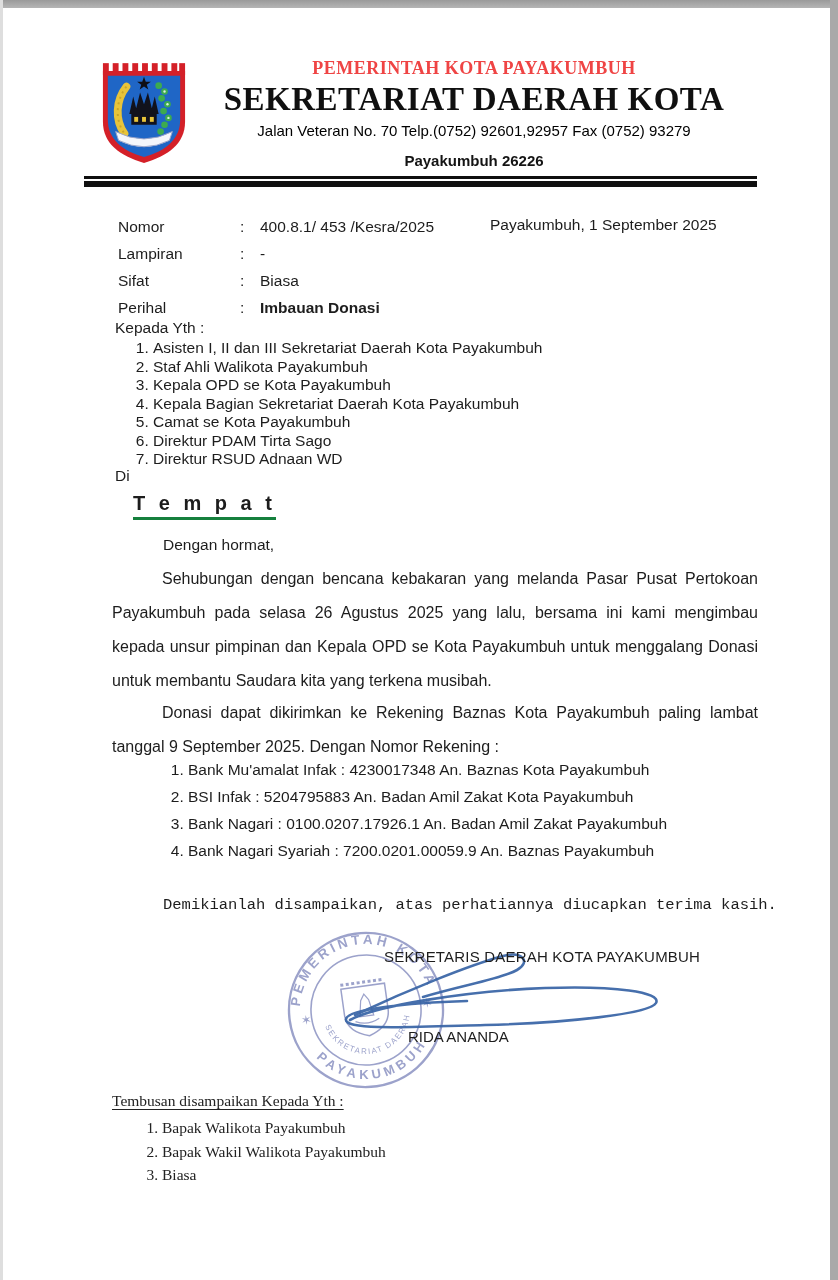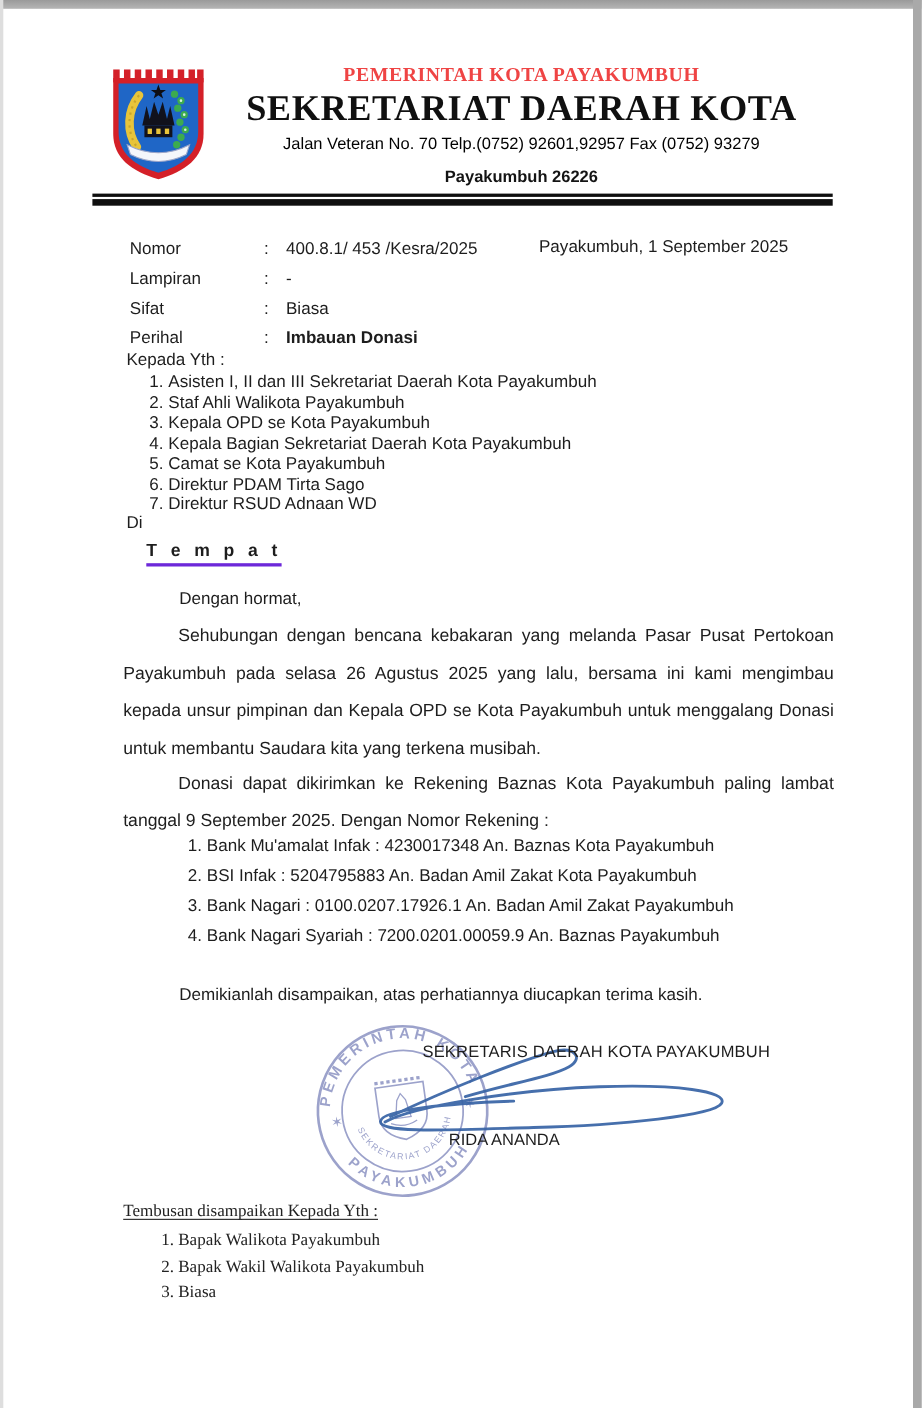--- a/index.html
+++ b/index.html
@@ -32,35 +32,35 @@
   .meta-colon { width:20px; }
   .meta-value.bold { font-weight:bold; }
   .place-date { position:absolute; top:216px; left:490px; font-size:15.5px; }
 
   
   .recipients { position:absolute; top:319px; left:115px; width:580px; font-size:15.5px; }
   .recipients ol { margin:2px 0 0 0; padding-left:38px; }
   .recipients li { line-height:18.5px; }
 
   .di { position:absolute; top:467px; left:115px; font-size:15.5px; }
-  .tempat { position:absolute; top:492px; left:133px; font-size:16px; font-weight:bold;
-            letter-spacing:4px; border-bottom:3px solid #6d28d9; padding-bottom:2px; }
+  .tempat { position:absolute; top:492px; left:133px; font-size:20px; font-weight:bold;
+            letter-spacing:4px; border-bottom:3px solid #15803d; padding-bottom:2px; }
 
   .salutation { position:absolute; top:536px; left:163px; font-size:15.5px; }
 
   .para { position:absolute; left:112px; width:646px; font-size:16px; line-height:34px;
           text-align:justify; text-indent:50px; }
   .para1 { top:562px; }
   .para2 { top:696px; }
 
   .accounts { position:absolute; top:760px; left:112px; width:620px; font-size:15.5px; }
   .accounts ol { margin:0; padding-left:76px; }
   .accounts li { line-height:19px; margin-bottom:8px; }
 
-  .closing { position:absolute; top:896px; left:163px; font-size:15.5px; }
+  .closing { position:absolute; top:896px; left:163px; font-size:15.5px;font-family:Liberation Mono, monospace; }
 
   
   .sig-title { position:absolute; top:948px; left:384px; font-size:15px; letter-spacing:0.2px; }
   .sig-name  { position:absolute; top:1028px; left:408px; font-size:15px; }
   .stamp-svg { position:absolute; top:928px; left:284px; opacity:0.88; }
   .signature-svg { position:absolute; top:943px; left:315px; }
 
   
   .tembusan { position:absolute; top:1092px; left:112px; width:520px;
               font-family:"Liberation Serif", serif; font-size:15.5px; color:#222; }

